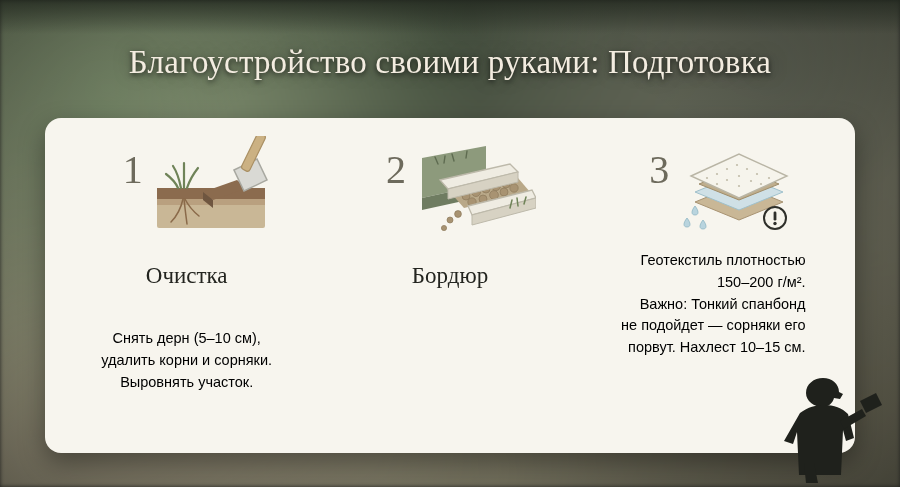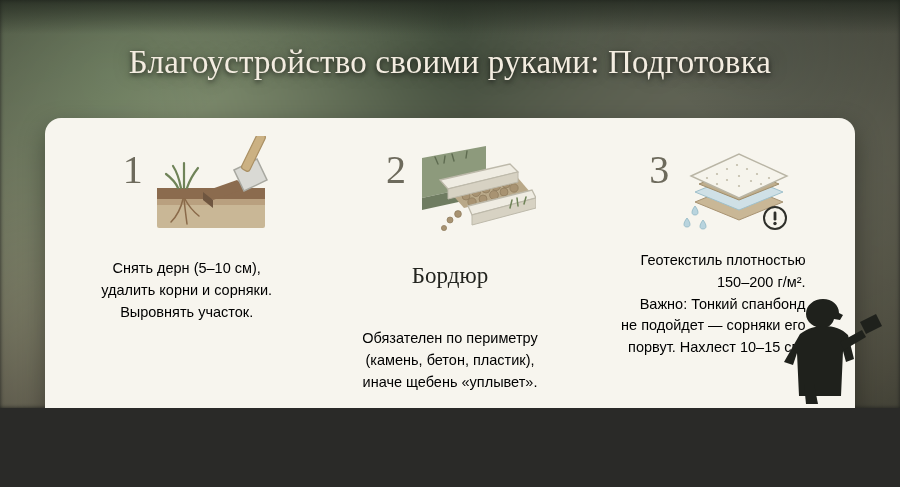--- a/index.html
+++ b/index.html
@@ -3,21 +3,21 @@
 <meta charset="utf-8">
 <style>
   html, body {
     margin: 0;
     padding: 0;
     background: #2a2a28;
   }
   .stage {
     position: relative;
     width: 900px;
-    height: 408px;
+    height: 487px;
     overflow: hidden;
     font-family: "Liberation Serif", serif;
     text-decoration: underline;
   }
   
   .bg {
     position: absolute;
     inset: 0;
     background:
       radial-gradient(circle at 12% 18%, #7d8f6e 0%, rgba(125,143,110,0) 42%),
@@ -166,20 +166,21 @@
 
               <path d="M52 56 L86 44 L96 52 L62 64 Z" fill="#8b6b4e"></path>
               <path d="M52 56 L62 64 L62 72 L52 64 Z" fill="#6f5640"></path>
 
               <path d="M83 34 L106 23 L116 44 L93 55 Z" fill="#d9d9d4" stroke="#a8a8a0" stroke-width="1.5"></path>
 
               <rect x="98" y="-4" width="9" height="40" rx="3" transform="rotate(26 102 16)" fill="#cbb183" stroke="#a98f63" stroke-width="1.2"></rect>
             </svg>
           </div>
         </div>
+        <div class="step-title">Очистка</div>
         <div class="desc" style="white-space:pre-line">Снять дерн (5–10 см),
 удалить корни и сорняки.
 Выровнять участок.</div>
       </div>
 
       <div class="col col-2">
         <div class="head">
           <div class="num">2</div>
           <div class="art">
             <svg viewBox="0 0 122 108" width="122" height="108">
@@ -216,23 +217,20 @@
               <path d="M58 79 L122 62 L122 72 L58 89 Z" fill="#d7d2c3" stroke="#bdb9aa" stroke-width="1"></path>
               <g stroke="#6f8358" stroke-width="1.5" fill="none" stroke-linecap="round">
                 <path d="M96 72 l2 -8"></path>
                   <path d="M104 70 l-1 -8"></path>
                   <path d="M110 68 l2 -7"></path>
               </g>
             </svg>
           </div>
         </div>
         <div class="step-title">Бордюр</div>
-        <div class="desc" style="white-space:pre-line">Обязателен по периметру
-(камень, бетон, пластик),
-иначе щебень «уплывет».</div>
       </div>
 
       <div class="col col-3">
         <div class="head">
           <div class="num">3</div>
           <div class="art">
             <svg viewBox="0 0 122 108" width="122" height="108">
 
               <path d="M18 66 L62 48 L106 66 L62 84 Z" fill="#c9b796" stroke="#a89372" stroke-width="1"></path>
 

